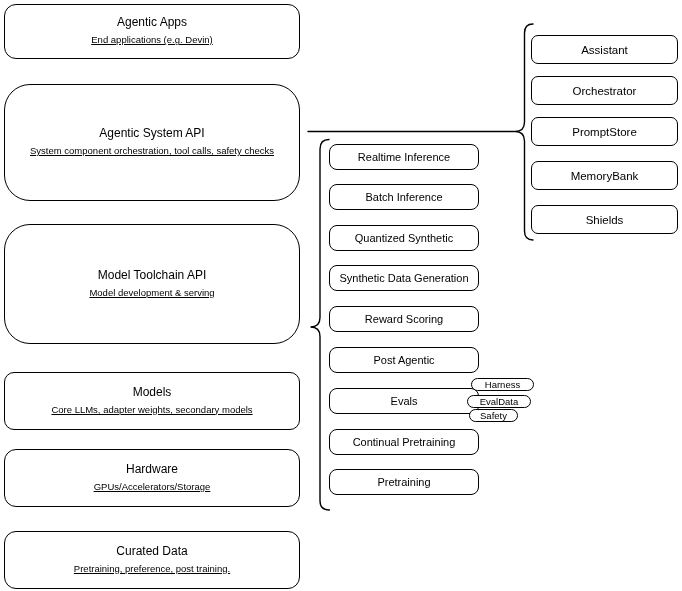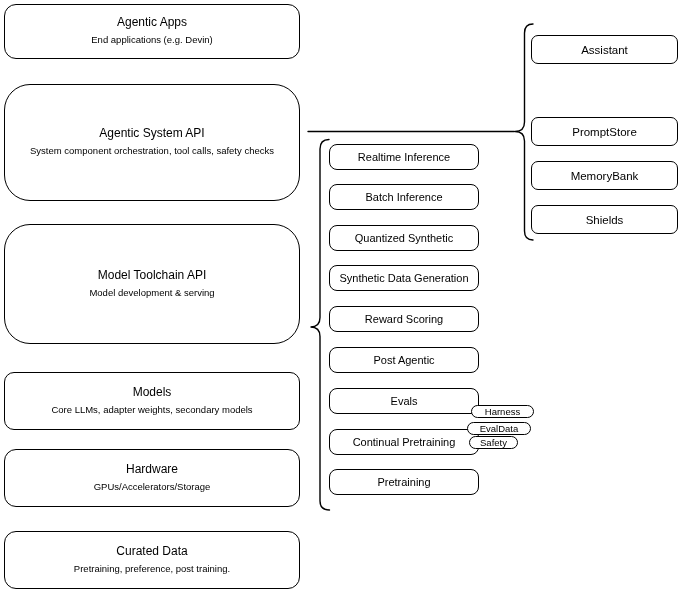--- a/index.html
+++ b/index.html
@@ -8,38 +8,38 @@
     font-family:"Liberation Sans",sans-serif;color:#000;overflow:hidden;
   }
   .overlay{position:absolute;left:0;top:0;z-index:1;pointer-events:none;}
   .lbox{
     position:absolute;left:4px;width:296px;box-sizing:border-box;
     border:1.5px solid #000;background:#fff;
     display:flex;flex-direction:column;align-items:center;justify-content:center;
     gap:4px;text-align:center;z-index:2;
   }
   .lbox .t{font-size:12px;line-height:1.15;}
-  .lbox .s{font-size:9.5px;line-height:1.3;}
+  .lbox .s{font-size:9.5px;line-height:1.3;text-decoration:underline;}
   .mbox{
     position:absolute;left:329px;width:150px;height:26px;box-sizing:border-box;
     border:1.5px solid #000;border-radius:8px;background:#fff;
     display:flex;align-items:center;justify-content:center;
     font-size:11px;text-align:center;z-index:2;
   }
   .rbox{
     position:absolute;left:531px;width:147px;height:29px;box-sizing:border-box;
     border:1.5px solid #000;border-radius:7px;background:#fff;
     display:flex;align-items:center;justify-content:center;
     font-size:11.5px;text-align:center;z-index:2;
   }
   .pill{
     position:absolute;height:13px;box-sizing:border-box;
     border:1.3px solid #000;border-radius:7px;background:#fff;
     display:flex;align-items:center;justify-content:center;
-    font-size:9.5px;line-height:1;z-index:3;margin-top:27px;
+    font-size:9.5px;line-height:1;z-index:3;
   }
 </style>
 </head>
 <body>
 
 <div class="canvas">
 
   <svg class="overlay" width="682" height="591" viewBox="0 0 682 591">
     <path d="M 308 131.5 L 514.5 131.5" stroke="#000" stroke-width="1.4" fill="none" stroke-linecap="round"></path>
     <path d="M 533 24 Q 524.5 24 524.5 33 L 524.5 122 Q 524.5 131.5 515 131.5 Q 524.5 131.5 524.5 141 L 524.5 231 Q 524.5 240 533 240" stroke="#000" stroke-width="1.4" fill="none" stroke-linecap="round"></path>
@@ -84,17 +84,18 @@
   <div class="mbox" style="top:347px">Post Agentic</div>
   <div class="mbox" style="top:388px">Evals</div>
   <div class="mbox" style="top:429px">Continual Pretraining</div>
   <div class="mbox" style="top:469px">Pretraining</div>
 
   <div class="pill" style="left:471px;top:378px;width:63px">Harness</div>
   <div class="pill" style="left:467px;top:395px;width:64px">EvalData</div>
   <div class="pill" style="left:469px;top:409px;width:49px">Safety</div>
 
   <div class="rbox" style="top:35px">Assistant</div>
+  <div class="rbox" style="top:76px">Orchestrator</div>
   <div class="rbox" style="top:117px">PromptStore</div>
   <div class="rbox" style="top:205px">Shields</div>
   <div class="rbox" style="top:161px">MemoryBank</div>
 
 </div>
 
 </body></html>

